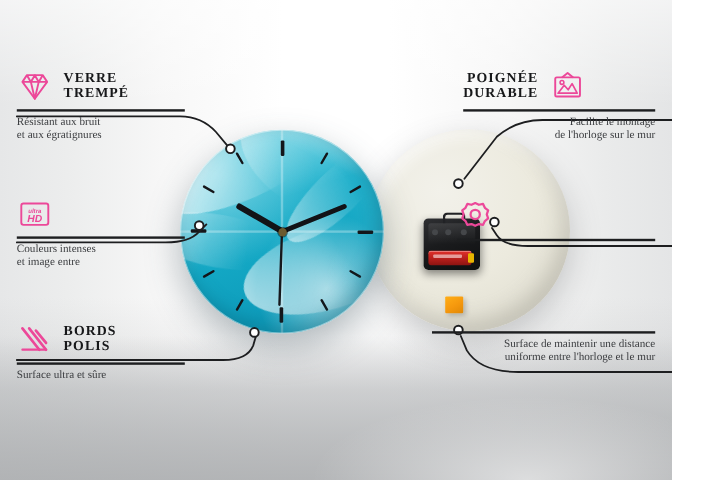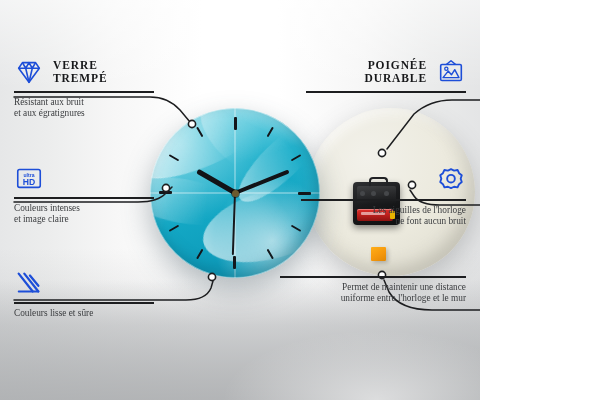--- a/index.html
+++ b/index.html
@@ -1,21 +1,21 @@
 <!DOCTYPE html>
 <html><head>
 <meta charset="utf-8">
 <style>
   html,body{margin:0;padding:0;}
   body{
     width:600px;height:400px;overflow:hidden;
     font-family:"Liberation Serif", serif;
     background:#ffffff;
   }
-  #stage{position:relative;width:480px;height:400px;overflow:hidden;}
+  #stage{position:relative;width:560px;height:400px;overflow:hidden;}
 
   
   .bg-base{position:absolute;inset:0;
     background:linear-gradient(90deg,#e6e7e8 0%,#eceded 10%,#f7f7f7 24%,#ffffff 42%,#ffffff 58%,#f6f6f6 76%,#eaebeb 90%,#e4e5e6 100%);}
   .bg-vert{position:absolute;inset:0;
     background:linear-gradient(180deg,rgba(255,255,255,.55) 0%,rgba(255,255,255,0) 22%,rgba(255,255,255,0) 62%,rgba(176,178,180,.30) 84%,rgba(166,168,170,.55) 100%);}
   .floor{position:absolute;left:0;right:0;bottom:0;height:120px;
     background:linear-gradient(180deg,rgba(190,192,194,0) 0%,rgba(181,183,185,.55) 38%,rgba(174,176,178,.85) 100%);}
   .floor-sheen{position:absolute;left:46%;bottom:0;width:54%;height:70px;
     background:radial-gradient(ellipse at 60% 100%,rgba(255,255,255,.55),rgba(255,255,255,0) 70%);}
@@ -99,28 +99,28 @@
   .foam{position:absolute;left:371px;top:247px;width:15px;height:14px;border-radius:1px;
       background:linear-gradient(150deg,#ffae17 0%,#f5980d 55%,#e08806 100%);
       box-shadow:2px 2px 4px rgba(0,0,0,.22);}
 
   
   .lines{position:absolute;left:0;top:0;width:600px;height:400px;}
   .callout{position:absolute;}
   .co-left{text-align:left;}
   .co-right{text-align:right;}
   .co-head{display:flex;align-items:center;gap:9px;}
-  .co-right .co-head{justify-content:flex-end;}
+  .co-right .co-head{}
   .co-title{font-family:"Liberation Serif", serif;font-weight:700;
       font-size:11.5px;line-height:13.5px;letter-spacing:.9px;color:#17181a;text-transform:uppercase;
       white-space:pre-line;}
   .co-rule{height:1.6px;background:#1d1e20;margin:4px 0 4px;}
   .co-desc{font-family:"Liberation Serif", serif;font-size:9.3px;line-height:11.4px;color:#3a3c3f;
       white-space:pre-line;}
-  .ico{width:30px;height:30px;flex:0 0 30px;color:#1d4ed8;}
+  .ico{width:30px;height:30px;flex:0 0 30px;color:#ec4899;font-style:italic;}
   .ico svg{display:block;width:30px;height:30px;}
 </style>
 </head>
 <body>
 
 <div id="stage">
 
   <div class="bg-base"></div>
   <div class="bg-vert"></div>
   <div class="floor"></div>
@@ -247,75 +247,77 @@
       <span class="ico">
         <svg viewBox="0 0 32 32">
           <rect x="4" y="7" width="24" height="19" rx="2" fill="none" stroke="currentColor" stroke-width="1.7"></rect>
           <text x="16" y="15.4" text-anchor="middle" font-family="Liberation Sans, sans-serif" font-size="5.4" font-weight="700" fill="currentColor">ultra</text>
           <text x="16" y="23.4" text-anchor="middle" font-family="Liberation Sans, sans-serif" font-size="9.2" font-weight="700" fill="currentColor">HD</text>
         </svg>
       </span>
     </div>
     <div class="co-rule"></div>
     <div class="co-desc">Couleurs intenses
-et image claire</div>
+et image entre</div>
   </div>
 
   <div class="callout co-left" style="left:14px;top:268px;width:140px;">
     <div class="co-head">
       <span class="ico">
         <svg viewBox="0 0 32 32">
             <g stroke="currentColor" stroke-width="2.4" stroke-linecap="round">
           <path d="M5 6 L20 25"></path>
               <path d="M11 6 L26 25"></path>
               <path d="M17 8 L26 19"></path>
           <path d="M5 25 L26 25" stroke-width="2"></path>
         </g>
           </svg>
       </span>
-    </div>
-    <div class="co-rule"></div>
-    <div class="co-desc">Couleurs lisse et sûre</div>
+      <span class="co-title">BORDS
+POLIS</span>
+    </div>
+    <div class="co-rule"></div>
+    <div class="co-desc">Surface ultra et sûre</div>
   </div>
 
   <div class="callout co-right" style="right:14px;top:57px;width:160px;">
     <div class="co-head">
       <span class="co-title">POIGNÉE
 DURABLE</span>
       <span class="ico">
         <svg viewBox="0 0 32 32">
             <g fill="none" stroke="currentColor" stroke-width="1.7" stroke-linejoin="round">
           <path d="M11 8 L16 4 L21 8"></path>
           <rect x="5" y="8" width="22" height="17" rx="1.4"></rect>
           <path d="M7.5 22 L13 15 L16.5 19 L20 13.5 L24.5 22 Z" stroke-width="1.5"></path>
           <circle cx="11" cy="12.5" r="1.7" stroke-width="1.4"></circle>
         </g>
           </svg>
       </span>
     </div>
     <div class="co-rule"></div>
+    <div class="co-desc">Facilite le montage
+de l'horloge sur le mur</div>
   </div>
 
   <div class="callout co-right" style="right:14px;top:165px;width:165px;">
     <div class="co-head">
       <span class="ico">
         <svg viewBox="0 0 32 32">
           <g fill="none" stroke="currentColor" stroke-width="2" stroke-linejoin="round">
             <path d="M16 4.5 L19.3 6 L23 5.3 L24.6 8.7 L27.5 11 L26.3 14.6 L27.5 18.2
                      L24.6 20.5 L23 23.9 L19.3 23.2 L16 24.7 L12.7 23.2 L9 23.9
                      L7.4 20.5 L4.5 18.2 L5.7 14.6 L4.5 11 L7.4 8.7 L9 5.3 L12.7 6 Z"></path>
             <circle cx="16" cy="14.6" r="4.1"></circle>
           </g>
         </svg>
       </span>
     </div>
     <div class="co-rule"></div>
-    <div class="co-desc">Les aiguilles de l'horloge
-ne font aucun bruit</div>
   </div>
 
   <div class="callout co-right" style="right:14px;top:272px;width:186px;">
     <div class="co-rule"></div>
-    <div class="co-desc">Permet de maintenir une distance
+    <div class="co-desc">Surface de maintenir une distance
 uniforme entre l'horloge et le mur</div>
   </div>
 
 </div>
 
 </body></html>

